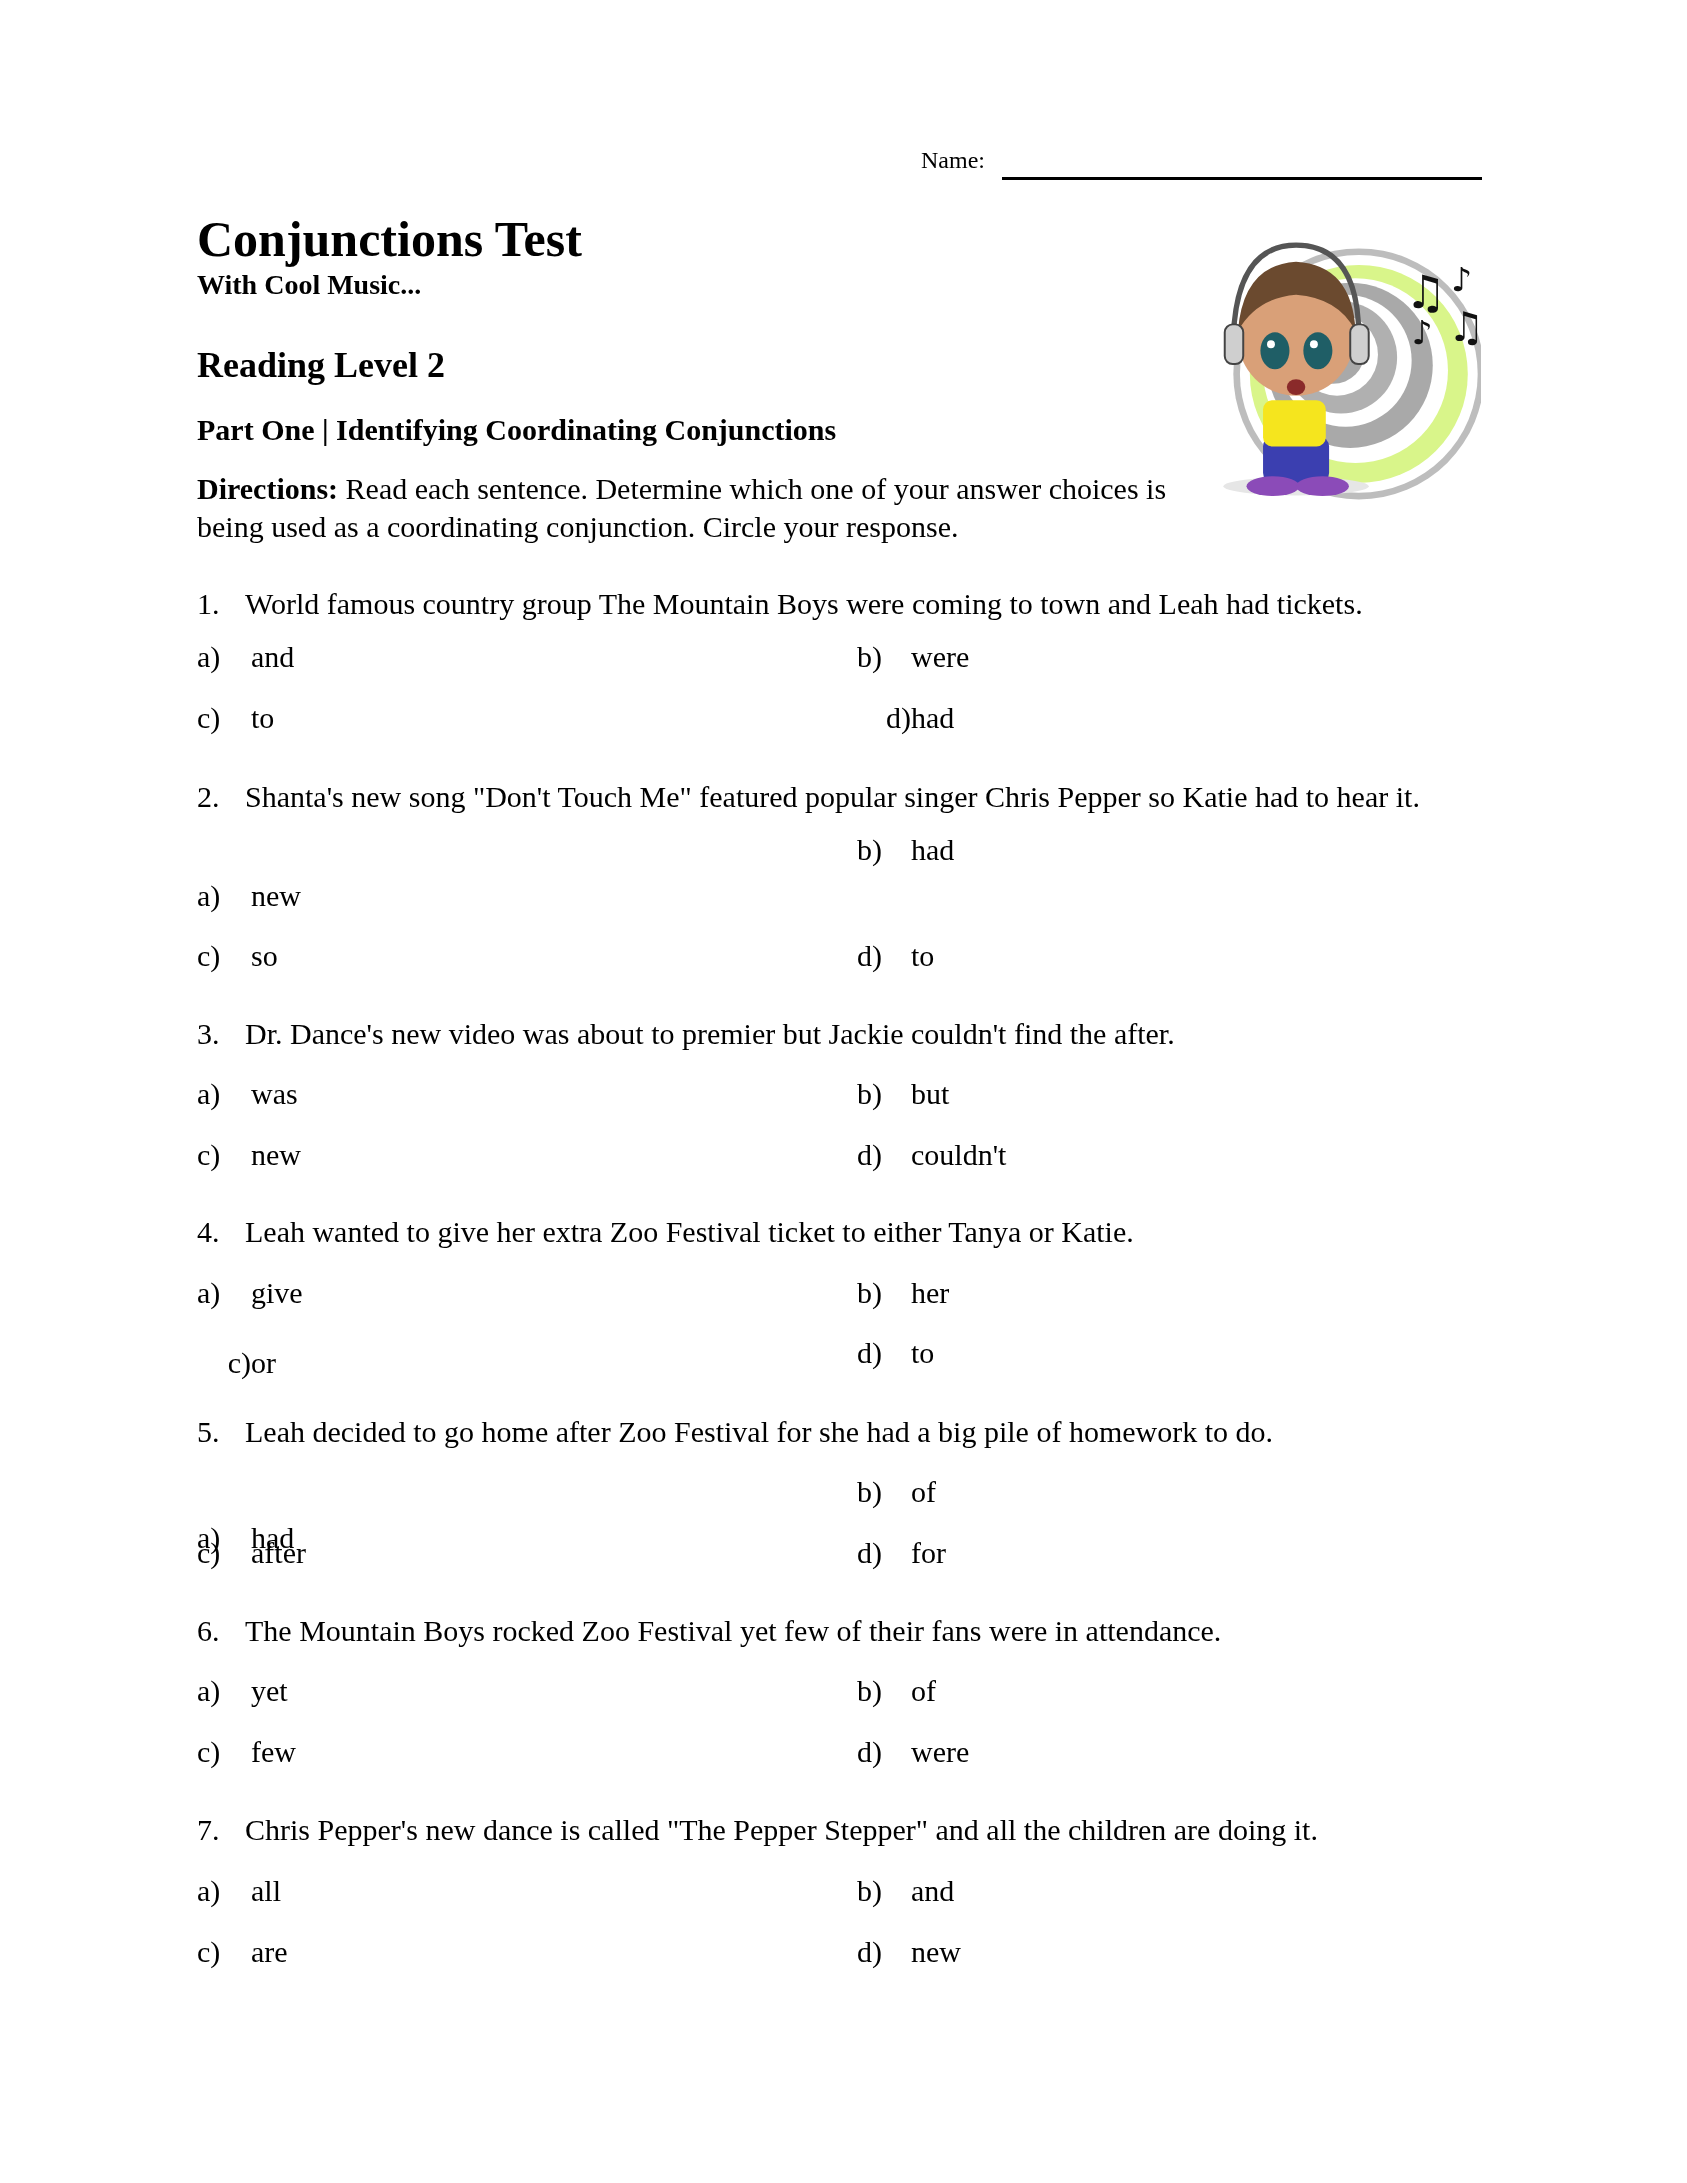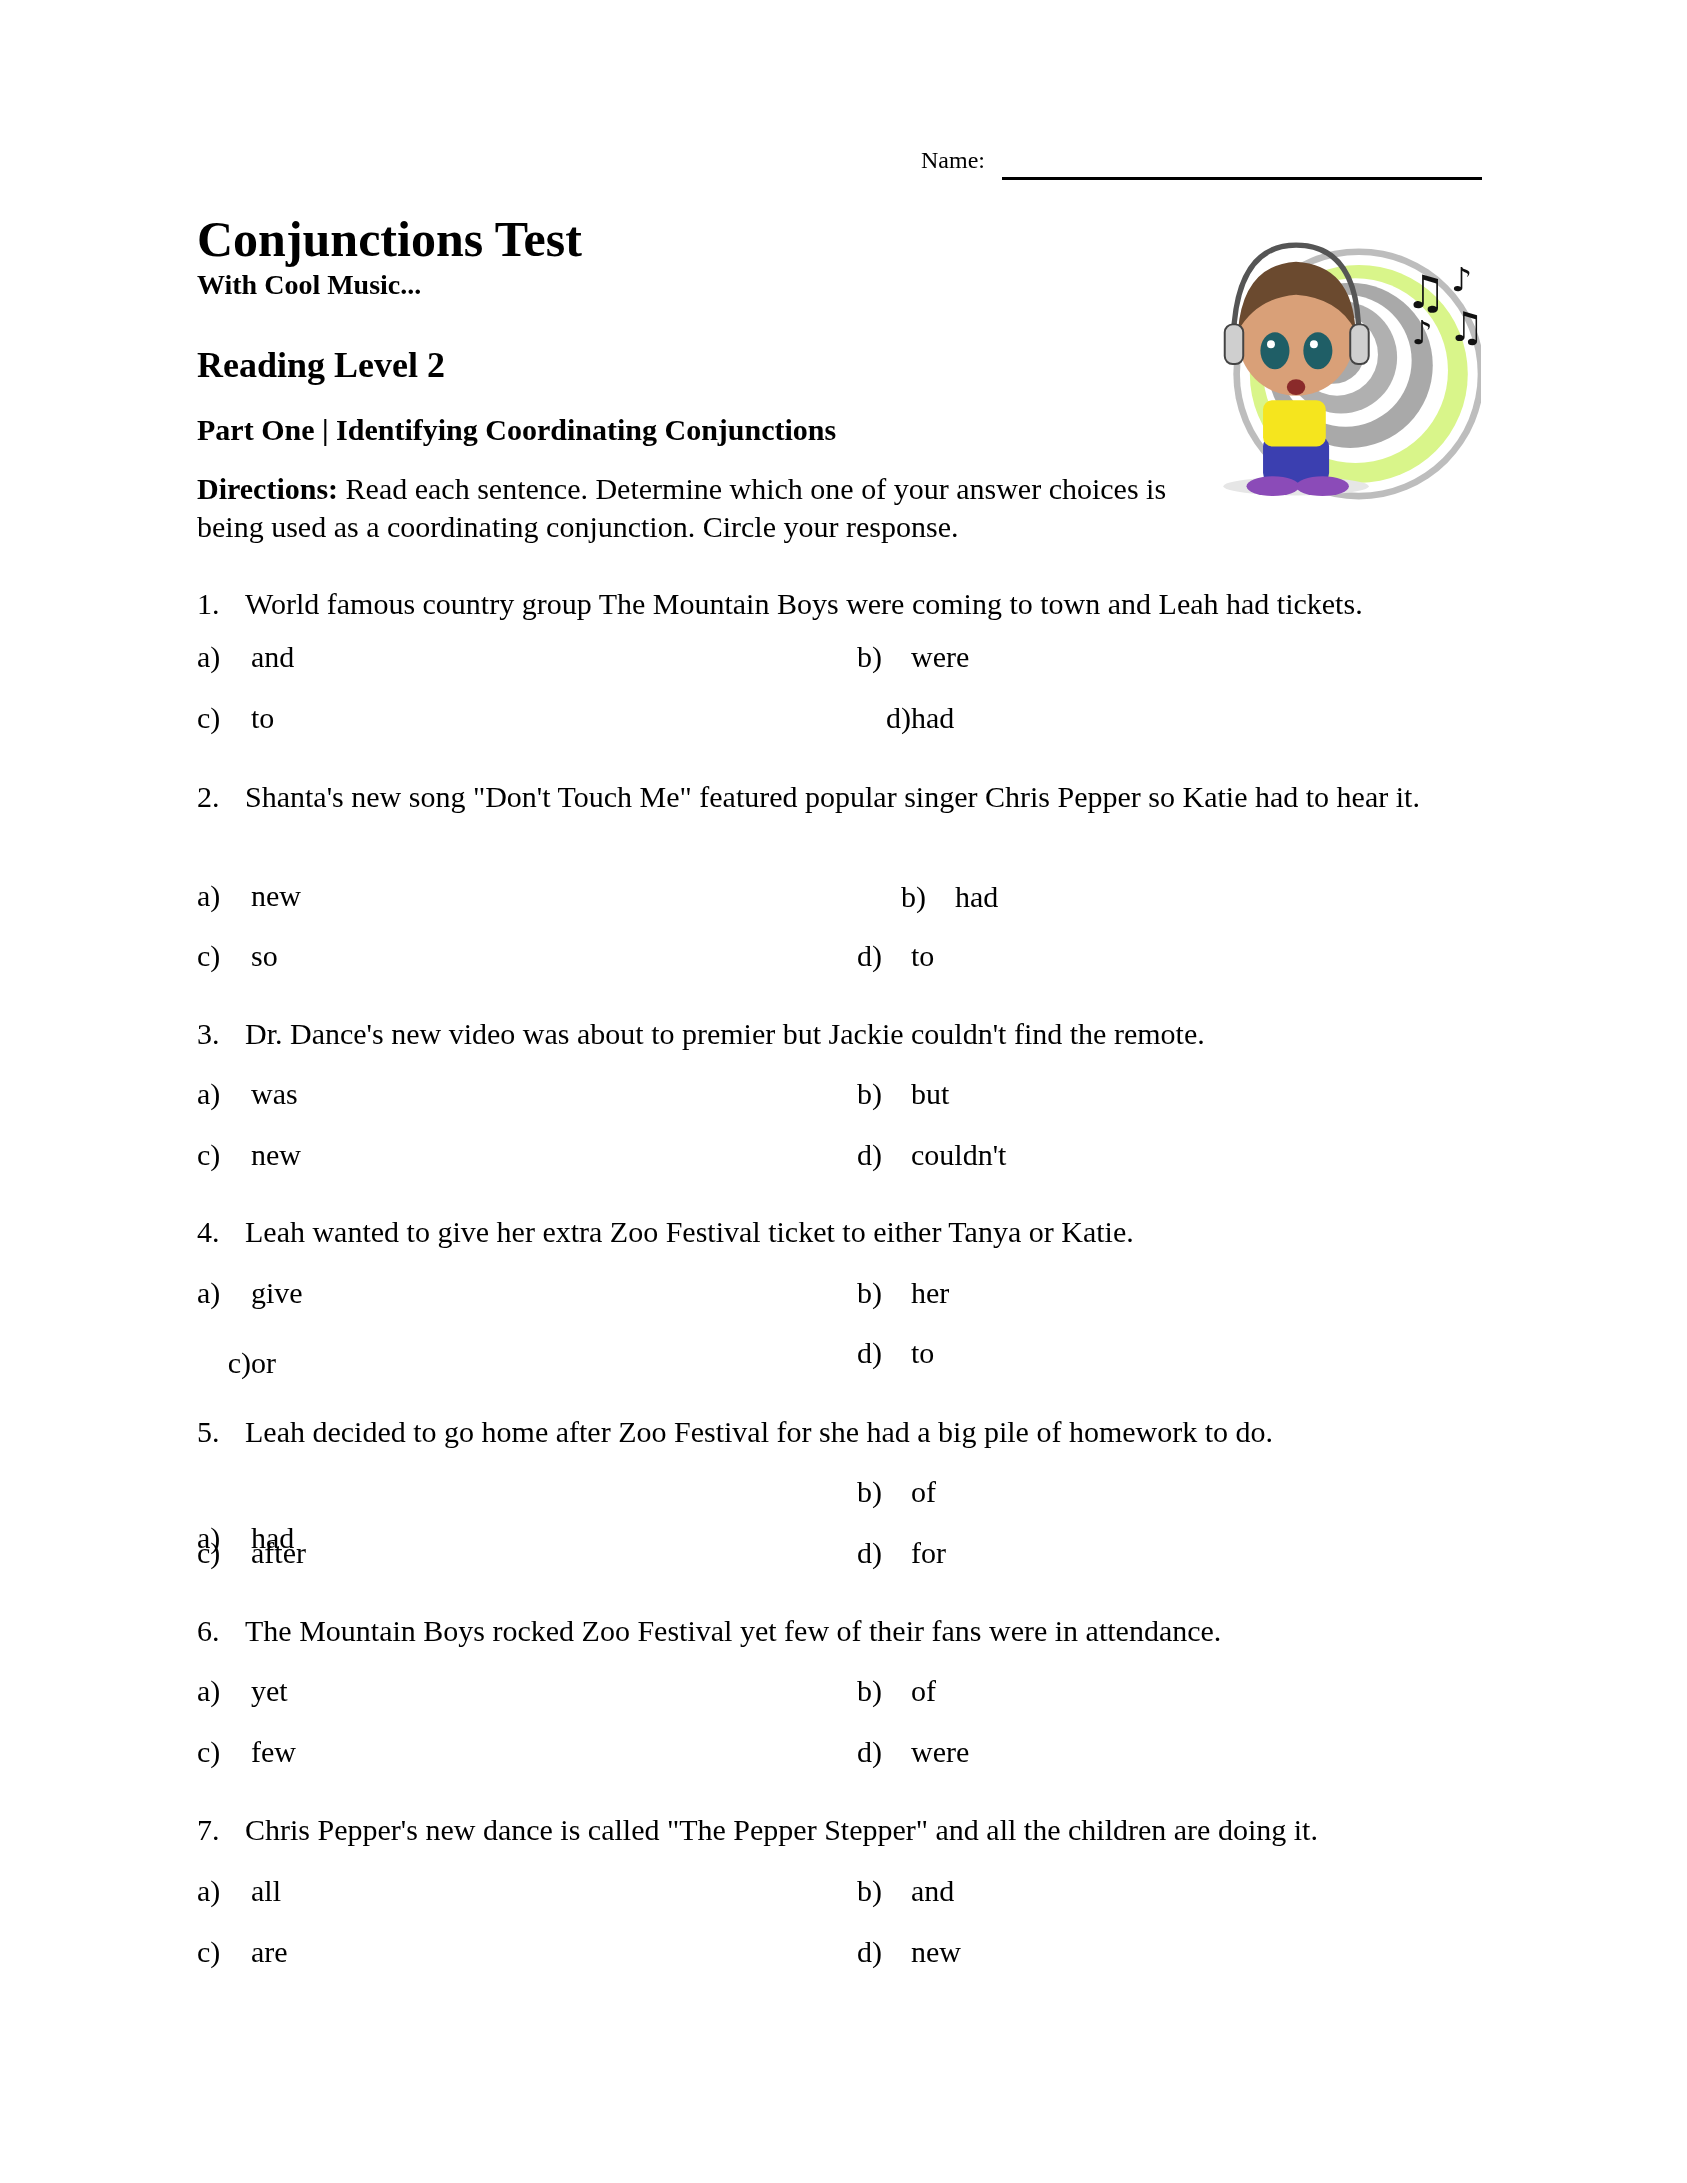--- a/index.html
+++ b/index.html
@@ -84,27 +84,27 @@
 <div class="abs opt colA" style="top:640px;"><span class="ltr">a)</span><span>and</span></div>
 <div class="abs opt colB" style="top:640px;"><span class="ltr">b)</span><span>were</span></div>
 <div class="abs opt colA" style="top:701px;"><span class="ltr">c)</span><span>to</span></div>
 <div class="abs opt colB" style="top:701px;text-align:right;"><span class="ltr">d)</span><span>had</span></div>
 
 <div class="abs q" style="top:778px;">
   <span class="num">2.</span>
   <span class="txt">Shanta's new song "Don't Touch Me" featured popular singer Chris Pepper so Katie had to hear it.</span>
 </div>
 <div class="abs opt colA" style="top:879px;"><span class="ltr">a)</span><span>new</span></div>
-<div class="abs opt colB" style="top:880px;margin-left:44px;"><span class="ltr">b)</span><span>had</span></div>
+<div class="abs opt colB" style="top:833px;"><span class="ltr">b)</span><span>had</span></div>
 <div class="abs opt colA" style="top:939px;"><span class="ltr">c)</span><span>so</span></div>
 <div class="abs opt colB" style="top:939px;"><span class="ltr">d)</span><span>to</span></div>
 
 <div class="abs q" style="top:1015px;">
   <span class="num">3.</span>
-  <span class="txt">Dr. Dance's new video was about to premier but Jackie couldn't find the remote.</span>
+  <span class="txt">Dr. Dance's new video was about to premier but Jackie couldn't find the after.</span>
 </div>
 <div class="abs opt colA" style="top:1077px;"><span class="ltr">a)</span><span>was</span></div>
 <div class="abs opt colB" style="top:1077px;"><span class="ltr">b)</span><span>but</span></div>
 <div class="abs opt colA" style="top:1138px;"><span class="ltr">c)</span><span>new</span></div>
 <div class="abs opt colB" style="top:1138px;"><span class="ltr">d)</span><span>couldn't</span></div>
 
 <div class="abs q" style="top:1213px;">
   <span class="num">4.</span>
   <span class="txt">Leah wanted to give her extra Zoo Festival ticket to either Tanya or Katie.</span>
 </div>

